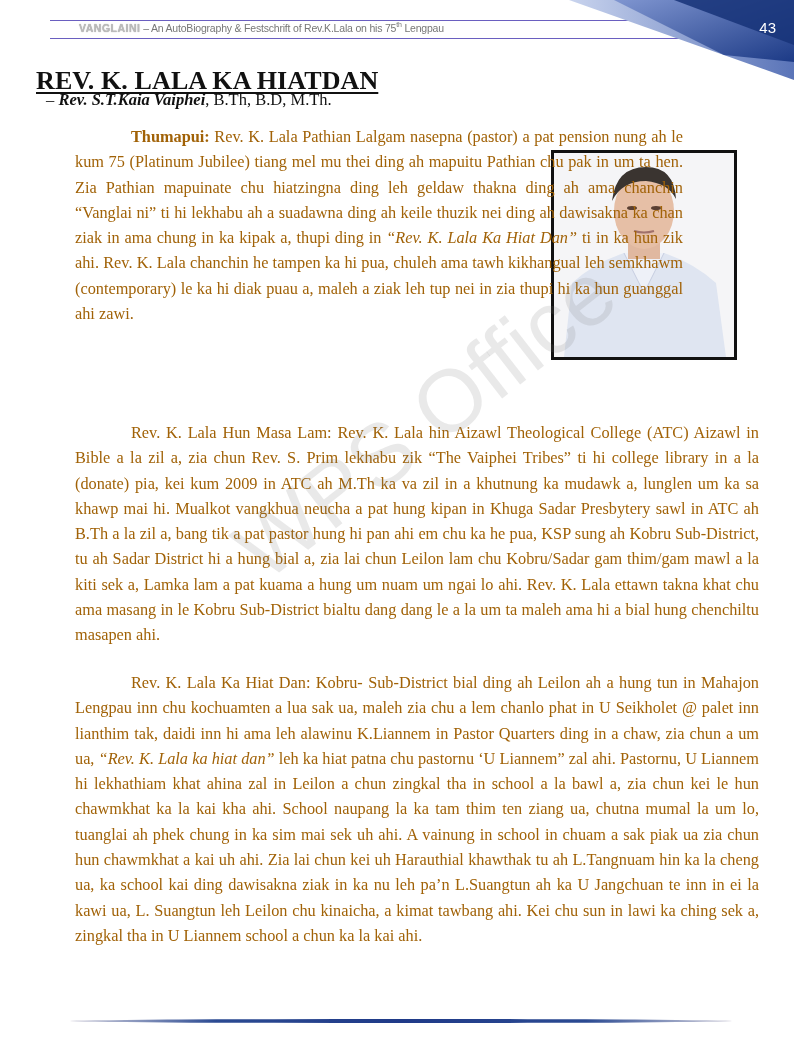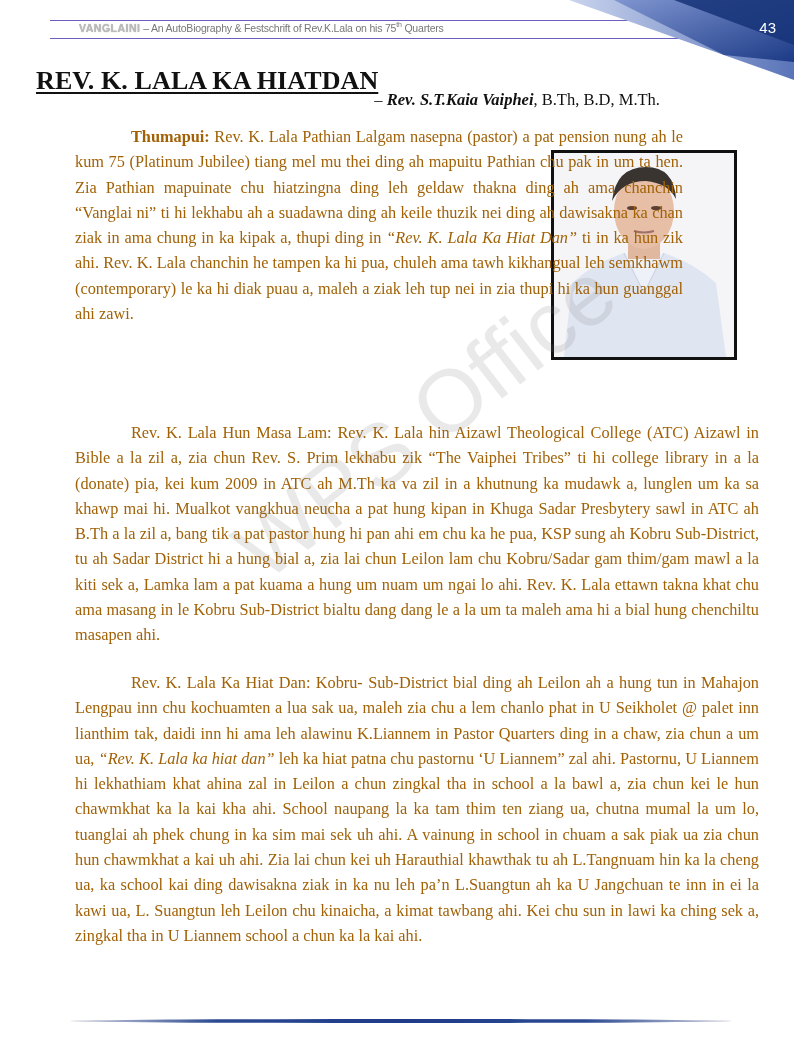--- a/index.html
+++ b/index.html
@@ -14,22 +14,22 @@
   .header-text .brand { color: #bbb; font-weight: bold; letter-spacing: 0.5px;
                         text-shadow: 0 0 1px #999; margin-left: 24px; }
   .corner { position: absolute; right: 0; top: 0; width: 240px; height: 85px; }
   .page-number { position: absolute; right: 18px; top: 19px; color: #fff;
                  font-family: "Liberation Sans", sans-serif; font-size: 15px; margin-left: 45px; }
 
   
   .title { position: absolute; left: 0; width: 660px; top: 66px; text-align: left;
            font-family: "Liberation Serif", serif; font-weight: bold; font-size: 26px;
            text-decoration: underline; text-underline-offset: 3px; color: #111; letter-spacing: 0.1px; margin-left: 36px; }
-  .byline { position: absolute; left: 0; width: 660px; top: 90px; text-align: right;
-            font-family: "Liberation Serif", serif; font-size: 16.5px; color: #111; }
+  .byline { position: absolute; left: 0; width: 660px; top: 90px; text-align: left;
+            font-family: "Liberation Serif", serif; font-size: 16.5px; color: #111; padding-left: 46px; }
   .byline .author { font-weight: bold; font-style: italic; }
 
   
   .para { position: absolute; left: 75px; font-family: Liberation Serif, serif;
           font-size: 16.3px; line-height: 25.3px; text-align: justify; color: #a16207; }
   .p1 { top: 124px; width: 608px; }
   .p1 .lead { font-weight: bold; }
   .p2 { top: 420px; width: 684px; }
   .p3 { top: 670px; width: 684px; }
   .indent { display: inline-block; width: 56px; }
@@ -46,21 +46,21 @@
   
   .footer-line { position: absolute; left: 70px; top: 1019px; width: 662px; height: 4px;
                  background: linear-gradient(to right, #d8d6e0 0%, #2b4a92 22%, #1f3a88 50%, #2b4a92 78%, #d8d6e0 100%);
                  border-radius: 50%; }
 </style>
 </head>
 <body>
 
 <div class="header-band"></div>
 <div class="header-text">
-  <span class="brand">VANGLAINI</span><span> – An AutoBiography &amp; Festschrift of Rev.K.Lala on his 75</span><sup style="font-size:7px">th</sup><span> Quarters</span>
+  <span class="brand">VANGLAINI</span><span> – An AutoBiography &amp; Festschrift of Rev.K.Lala on his 75</span><sup style="font-size:7px">th</sup><span> Lengpau</span>
 </div>
 <svg class="corner" viewBox="0 0 240 85">
   <defs>
     <linearGradient id="g1" x1="0" y1="0" x2="1" y2="1">
       <stop offset="0" stop-color="#7f95d0"></stop>
       <stop offset="1" stop-color="#1c3a86"></stop>
     </linearGradient>
     <linearGradient id="g2" x1="0" y1="0" x2="1" y2="0">
       <stop offset="0" stop-color="#c9d4ee"></stop>
       <stop offset="1" stop-color="#5a74b8"></stop>

